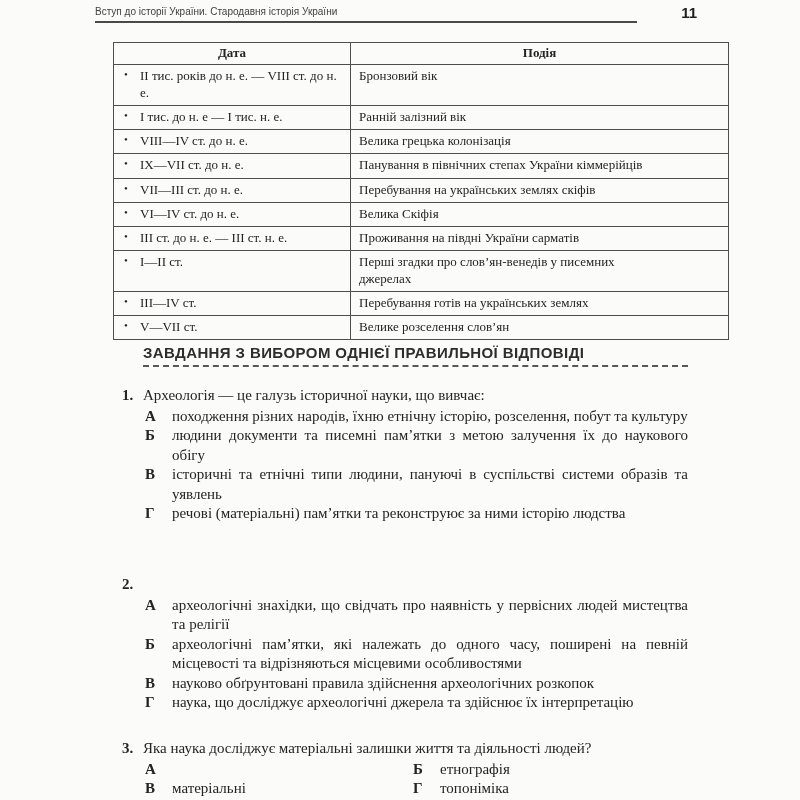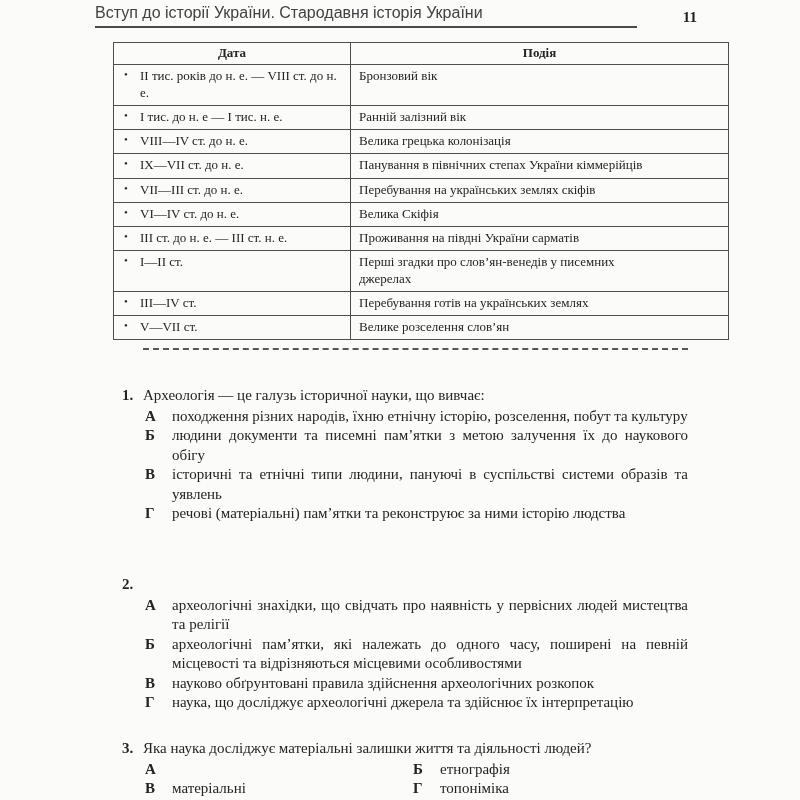--- a/index.html
+++ b/index.html
@@ -14,27 +14,27 @@
   .page { position: relative; width: 800px; height: 800px; }
 
   
   .running-head {
     position: absolute; top: 4px; left: 95px; width: 612px;
     display: flex; align-items: flex-end;
   }
   .running-head-title {
     flex: 1;
     font-family: "Liberation Sans", sans-serif;
-    font-size: 16px; color: #414141;
+    font-size: 10px; color: #414141;
     padding-bottom: 4px;
     border-bottom: 2px solid #4a4a4a;
   }
   .running-head-page {
     width: 70px; text-align: right; padding-right: 10px;
-    font-family: Liberation Serif, serif;
+    font-family: Liberation Sans, sans-serif;
     font-weight: bold; font-size: 15px; color: #1f1f1f;
     padding-bottom: 2px;
   }
 
   
   .chrono-table {
     position: absolute; top: 42px; left: 113px; width: 616px;
     border-collapse: collapse;
     font-size: 13px; line-height: 1.25; color: #242424;
   }
@@ -215,20 +215,21 @@
             </div>
           </td>
         <td class="event-cell">
             <div class="event-text">Велике розселення слов’ян</div>
           </td>
       </tr>
     </tbody>
   </table>
 
   <div class="section-heading">
+    <div class="section-heading-text">ЗАВДАННЯ З ВИБОРОМ ОДНІЄЇ ПРАВИЛЬНОЇ ВІДПОВІДІ</div>
     <div class="section-heading-rule"></div>
   </div>
 
   <div class="question q1">
     <div class="q-head">
       <span class="q-num">1.</span>
       <span class="q-text">Археологія — це галузь історичної науки, що вивчає:</span>
     </div>
     <div class="option">
       <span class="opt-letter">А</span>

